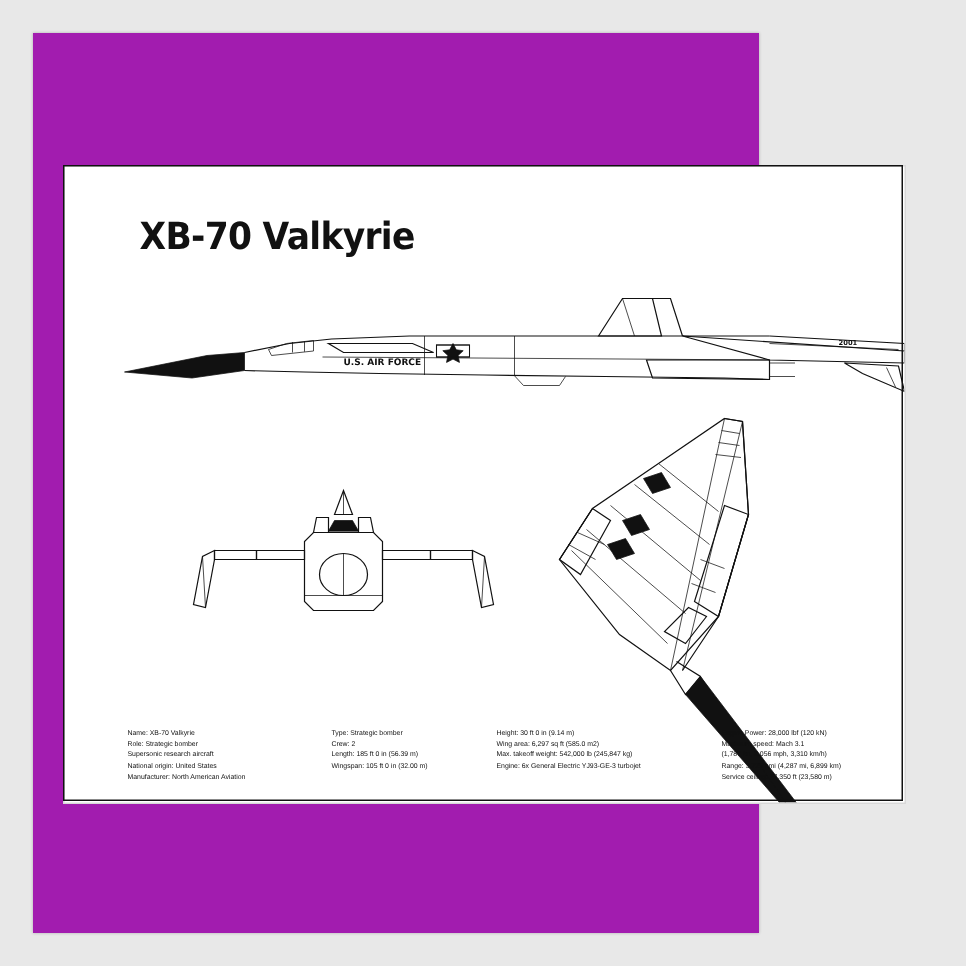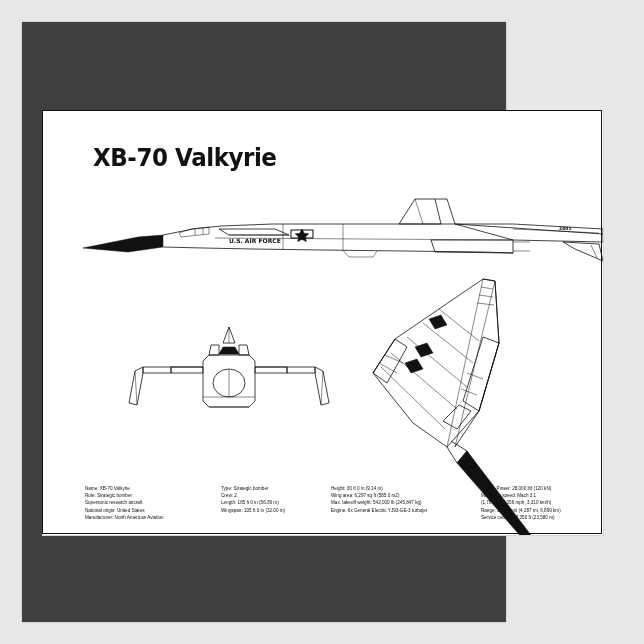--- a/index.html
+++ b/index.html
@@ -12,21 +12,21 @@
     background: #e8e8e8;
     font-family: "Liberation Sans", sans-serif;
     overflow: hidden;
   }
   #poster-frame {
     position: absolute;
     left: 22px;
     top: 22px;
     width: 484px;
     height: 600px;
-    background: #404040;
+    background: #a21caf;
     box-shadow: 0 0 2px rgba(0,0,0,0.25);
   }
   #poster-inner {
     position: absolute;
     left: 20px;
     top: 88px;
     width: 560px;
     height: 424px;
     background: #ffffff;
     border: 1px solid #d8d8d8;

